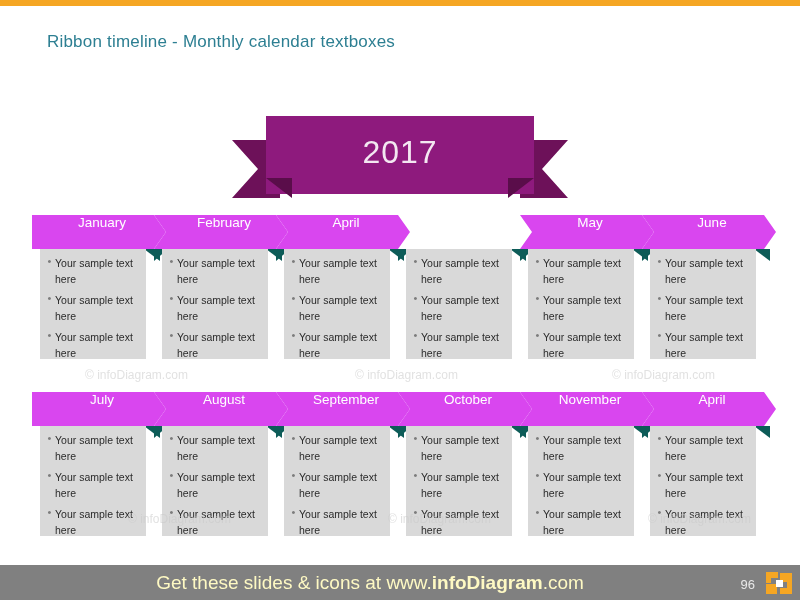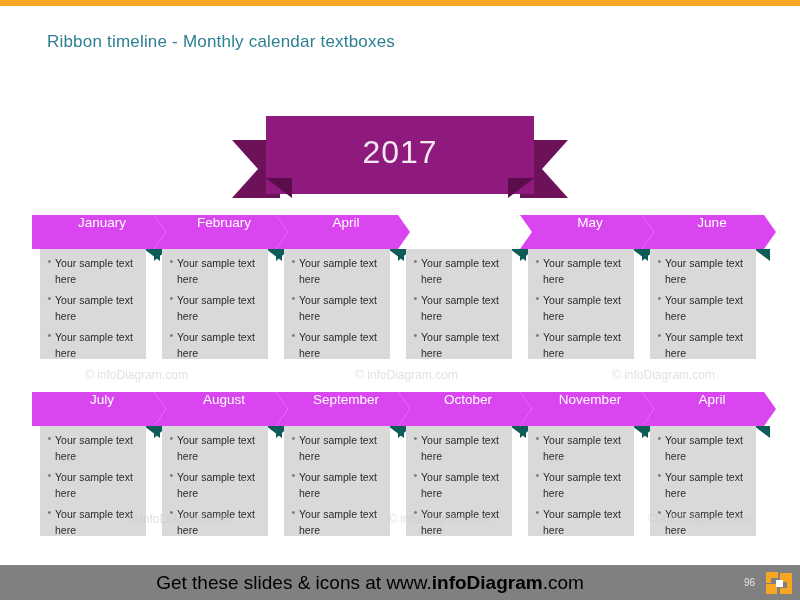--- a/index.html
+++ b/index.html
@@ -103,27 +103,27 @@
   }
 
   
   #footer{
     position:absolute;left:0;top:565px;width:800px;height:35px;
     background:#808080;
   }
   #footer-text{
     position:absolute;left:0;top:0;width:800px;height:35px;
     display:flex;align-items:center;justify-content:center;
-    color:#000000;font-size:19px;white-space:nowrap;
+    color:#fef9c3;font-size:19px;white-space:nowrap;
     padding-right:60px;box-sizing:border-box;
   }
   #footer-text b{font-weight:bold;}
   #page-num{
     position:absolute;right:45px;top:12px;
-    color:#e8e8e8;font-size:10px;
+    color:#e8e8e8;font-size:13px;
   }
   #footer-logo{
     position:absolute;right:8px;top:7px;width:26px;height:22px;
   }
   .lg{position:absolute;background:#f5a623;}
   .lg1{left:0;top:0;width:12px;height:6px;}
   .lg2{left:0;top:0;width:5px;height:11px;}
   .lg3{left:14px;top:1px;width:12px;height:9px;}
   .lg4{left:21px;top:1px;width:5px;height:20px;}
   .lg5{left:14px;top:16px;width:12px;height:6px;}

